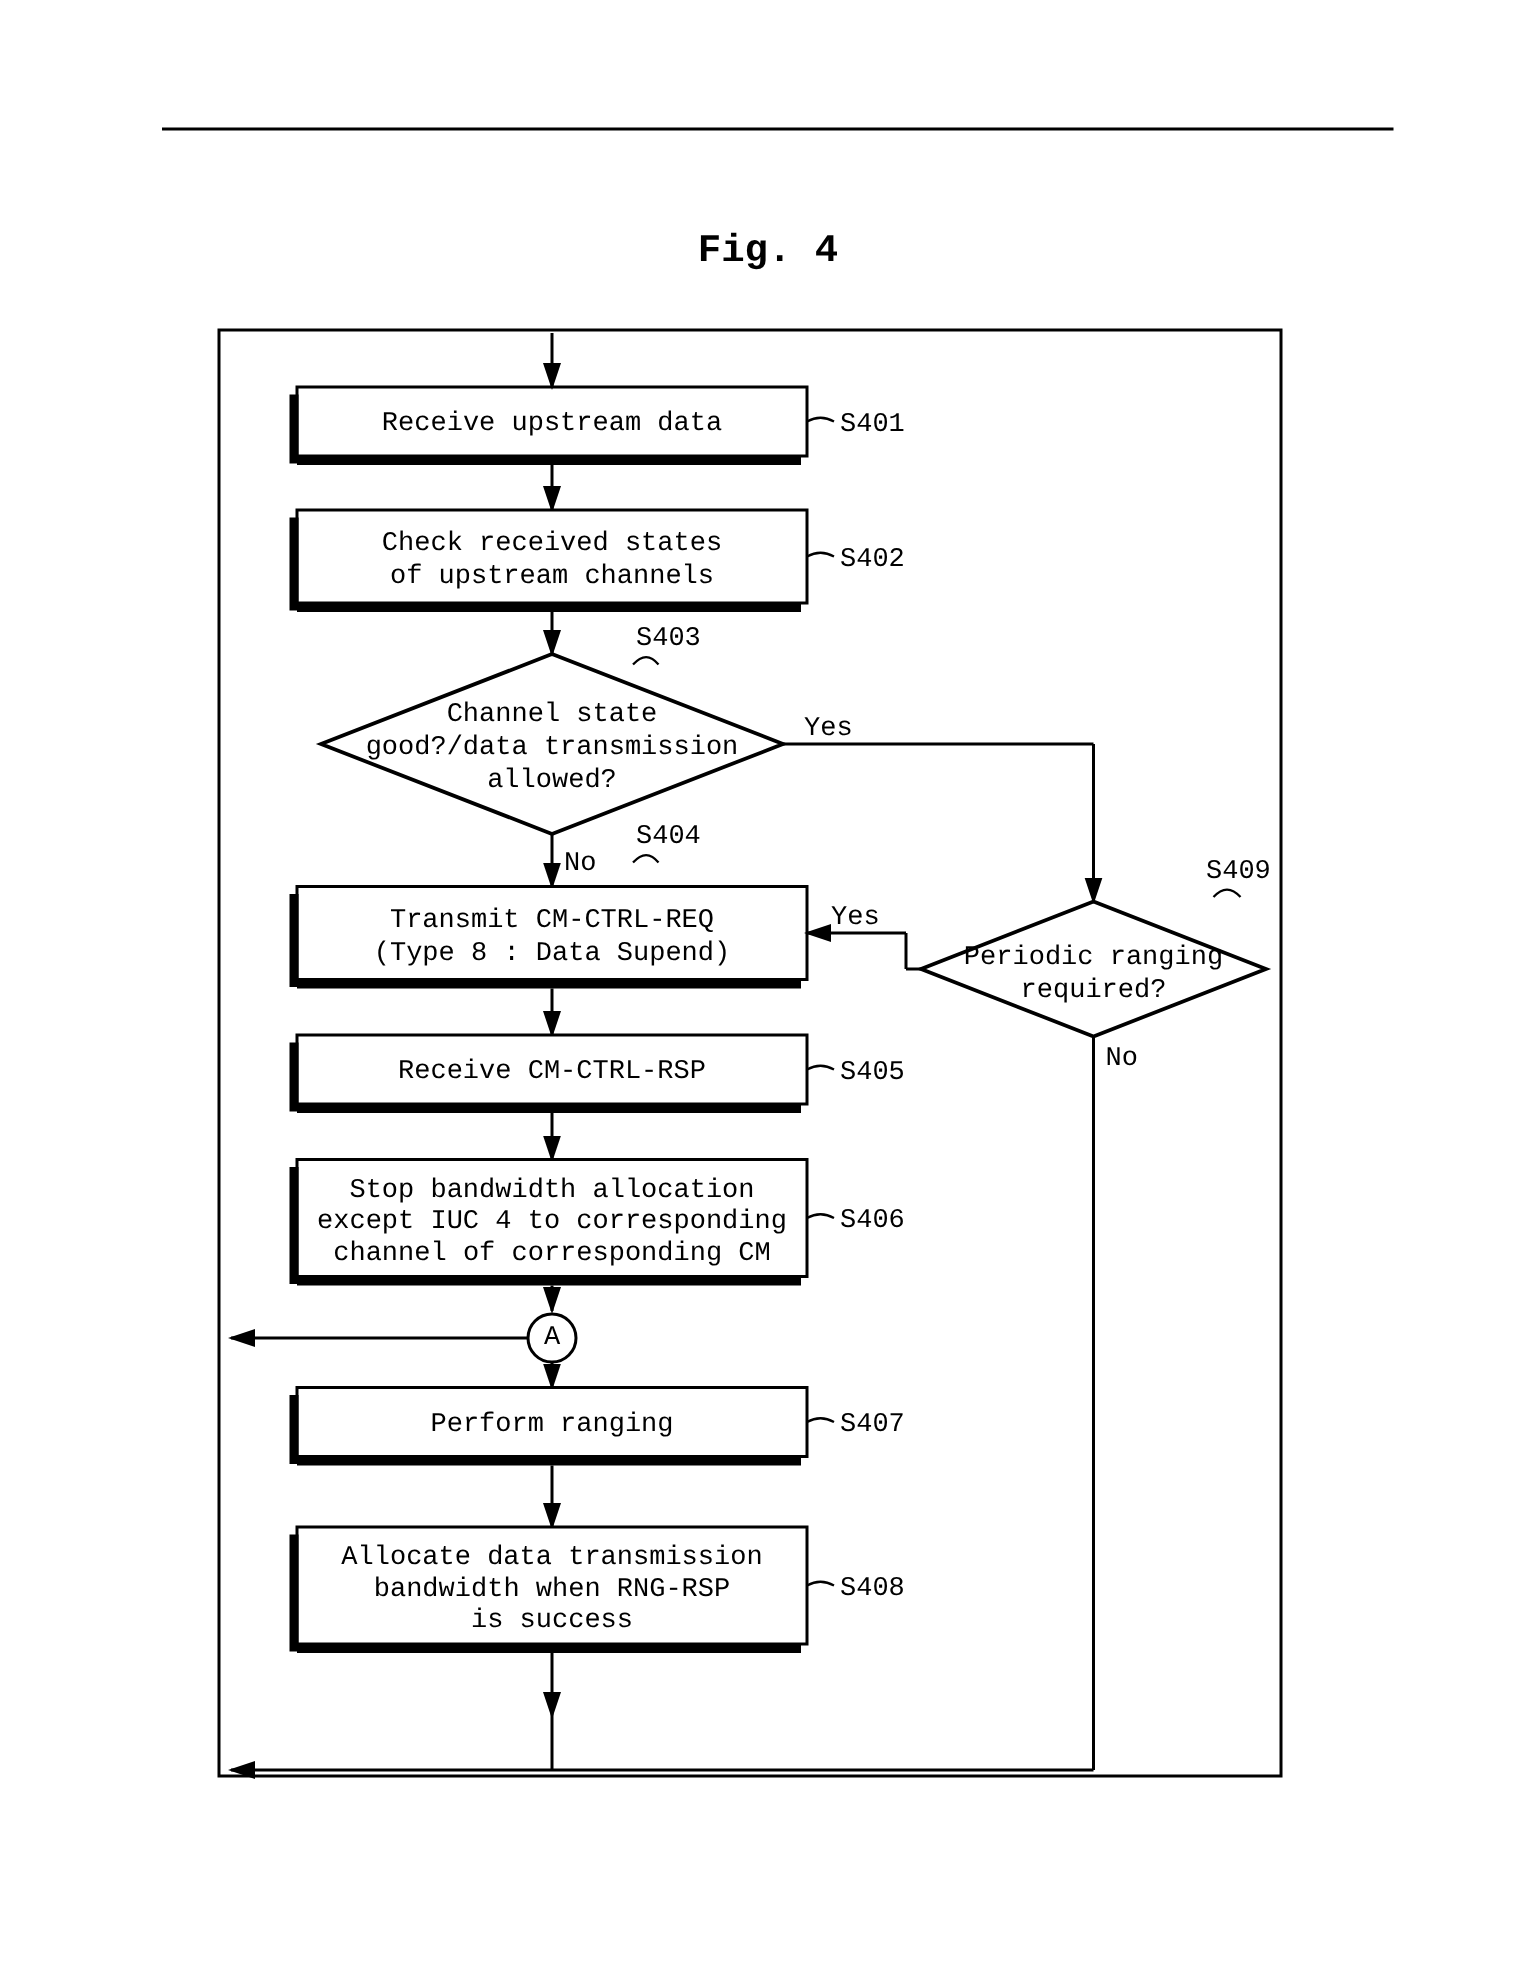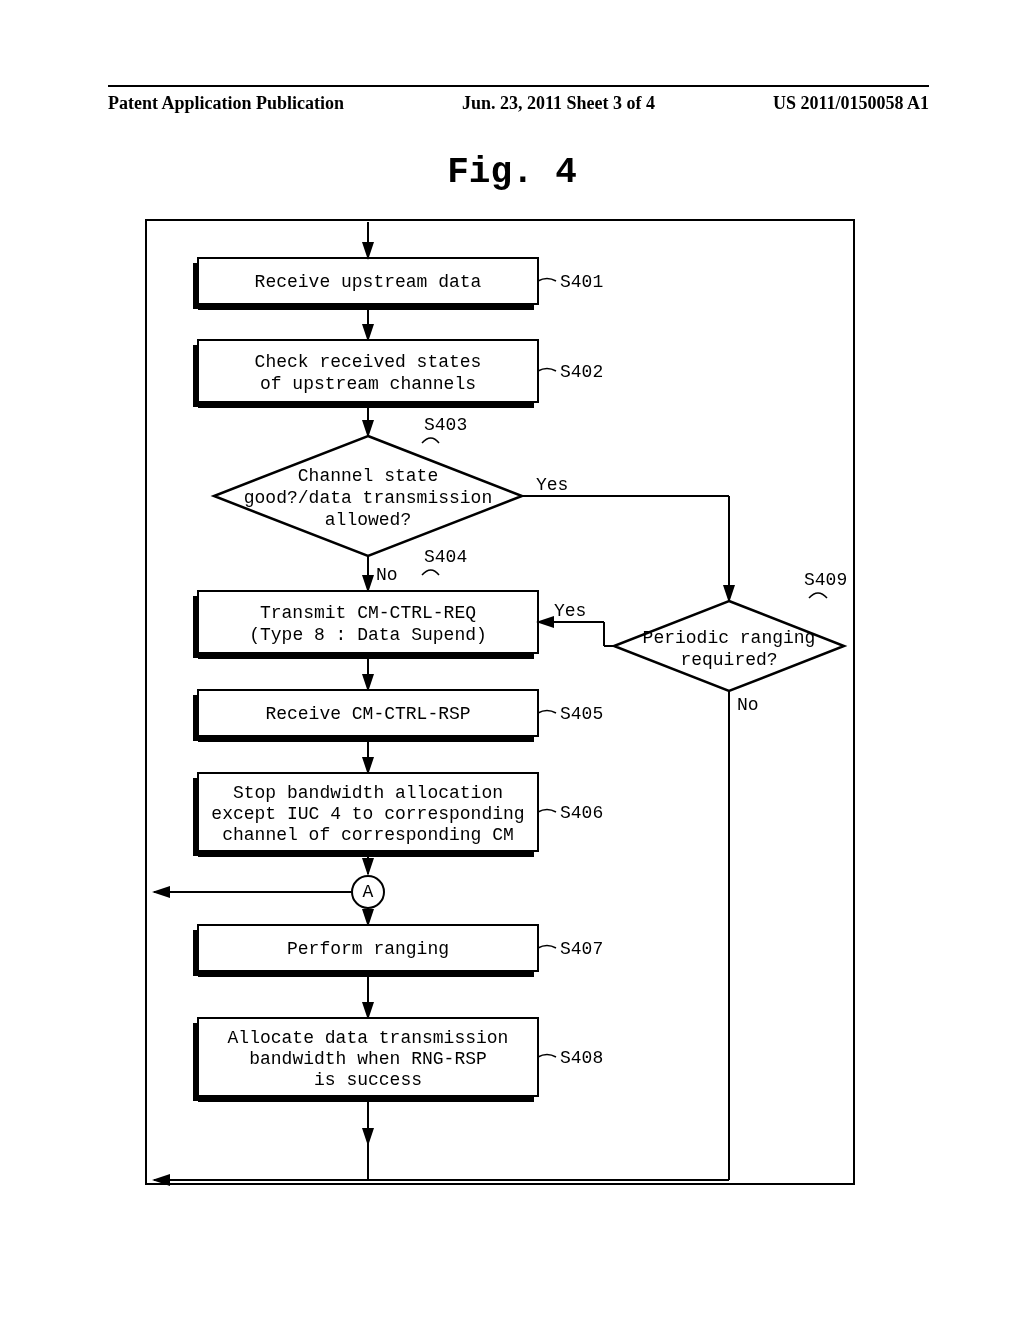--- a/index.html
+++ b/index.html
@@ -28,21 +28,21 @@
     justify-content: space-between;
     font-size: 18px;
     font-weight: bold;
   }
   .fig-title {
     position: absolute;
     top: 152px;
     width: 1024px;
     text-align: center;
     font-family: "Courier New", monospace;
-    font-size: 36px;
+    font-size: 26px;
     font-weight: bold;
   }
   .svg-container {
     position: absolute;
     top: 218px;
     left: 144px;
   }
   .box-text {
     font-family: "Courier New", monospace;
     font-size: 18px;
@@ -58,25 +58,20 @@
     font-size: 18px;
     text-anchor: middle;
     dominant-baseline: central;
   }
 </style>
 </head>
 <body>
 
 <div class="header">
   <div class="header-line"></div>
-  <div class="header-row">
-    <span>Patent Application Publication</span>
-    <span>Jun. 23, 2011  Sheet 3 of 4</span>
-    <span>US 2011/0150058 A1</span>
-  </div>
 </div>
 
 <div class="fig-title">Fig. 4</div>
 
 <div class="svg-container">
 <svg width="740" height="970" viewBox="0 0 740 970">
   <defs>
     <marker id="arrow" markerWidth="10" markerHeight="10" refX="8" refY="3" orient="auto" markerUnits="strokeWidth">
       <path d="M0,0 L0,6 L9,3 z" fill="#000"></path>
     </marker>

